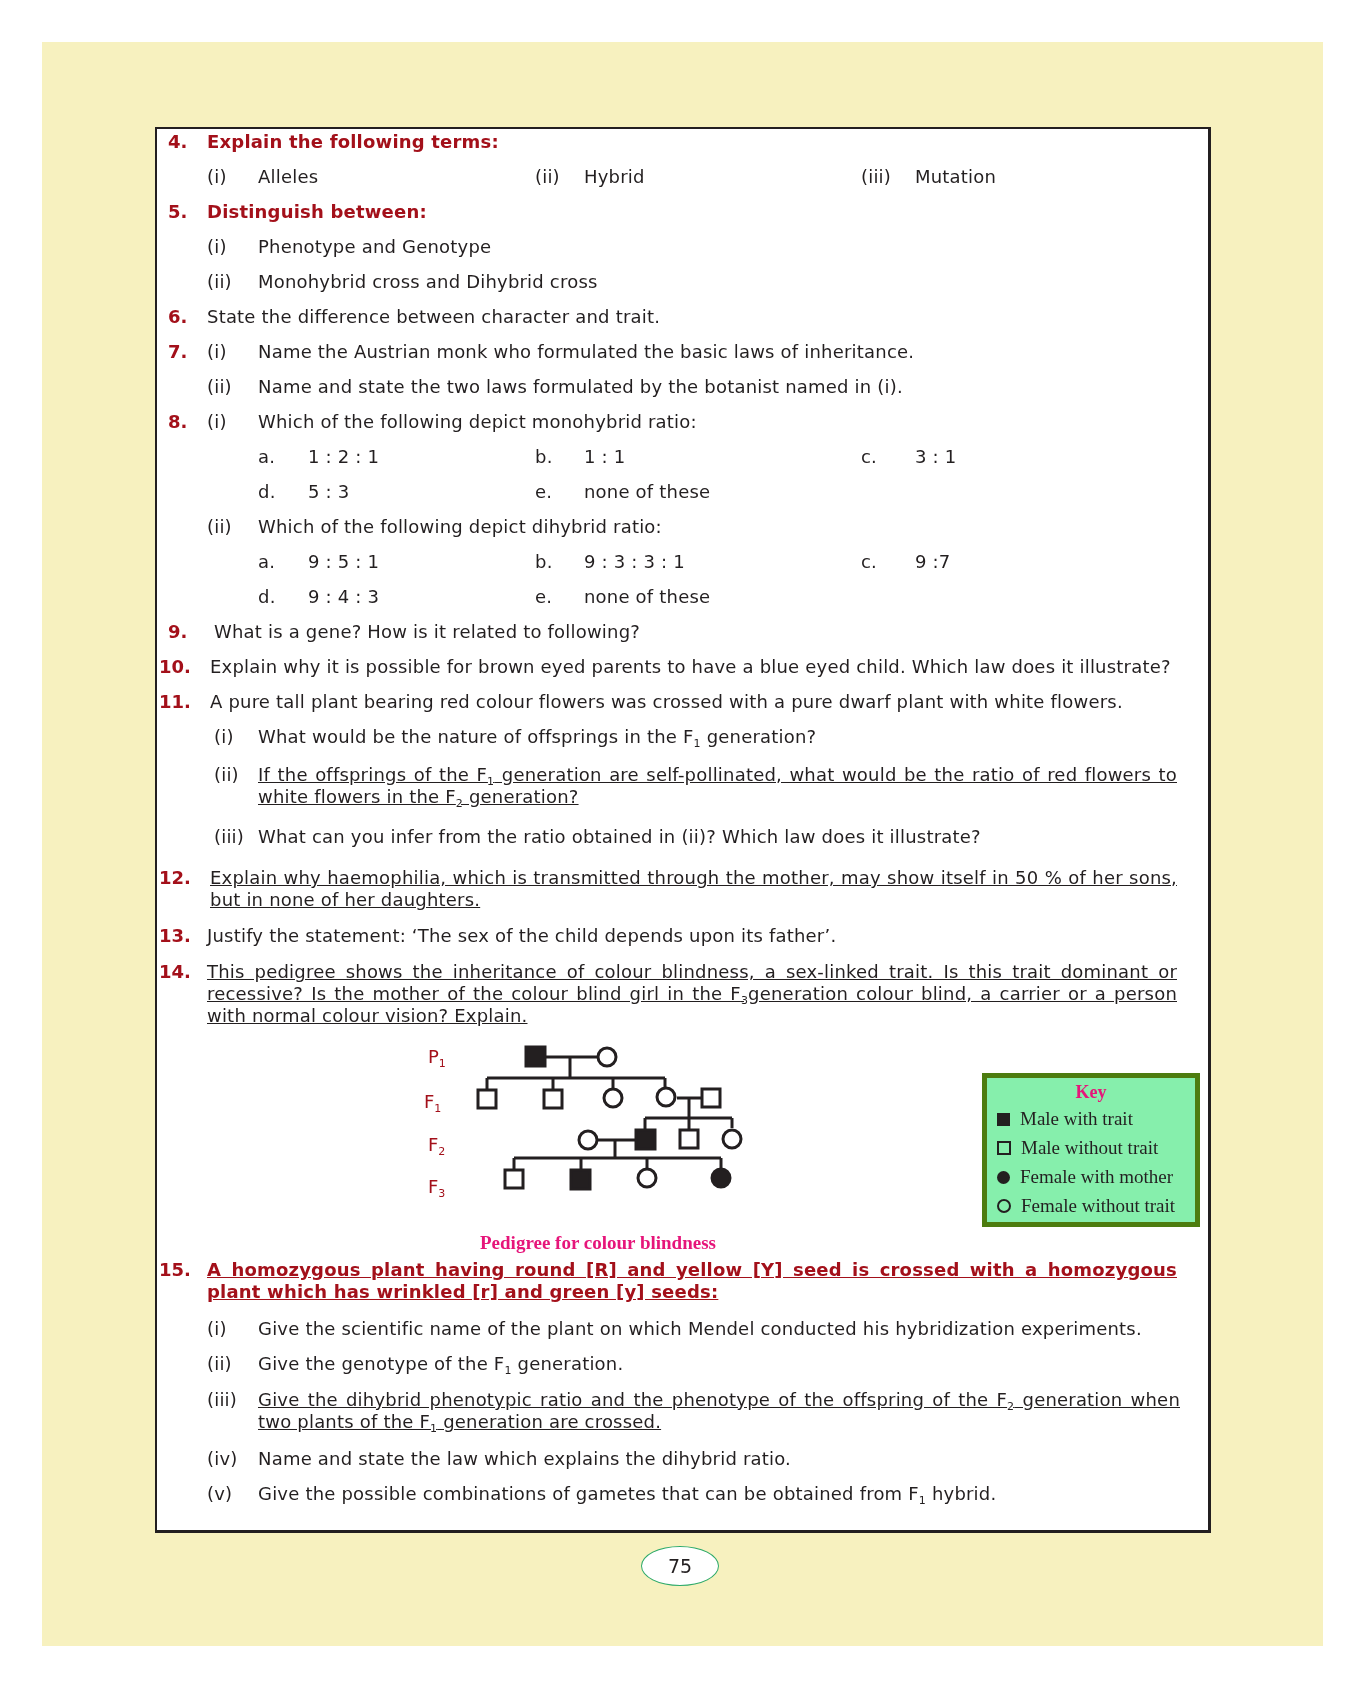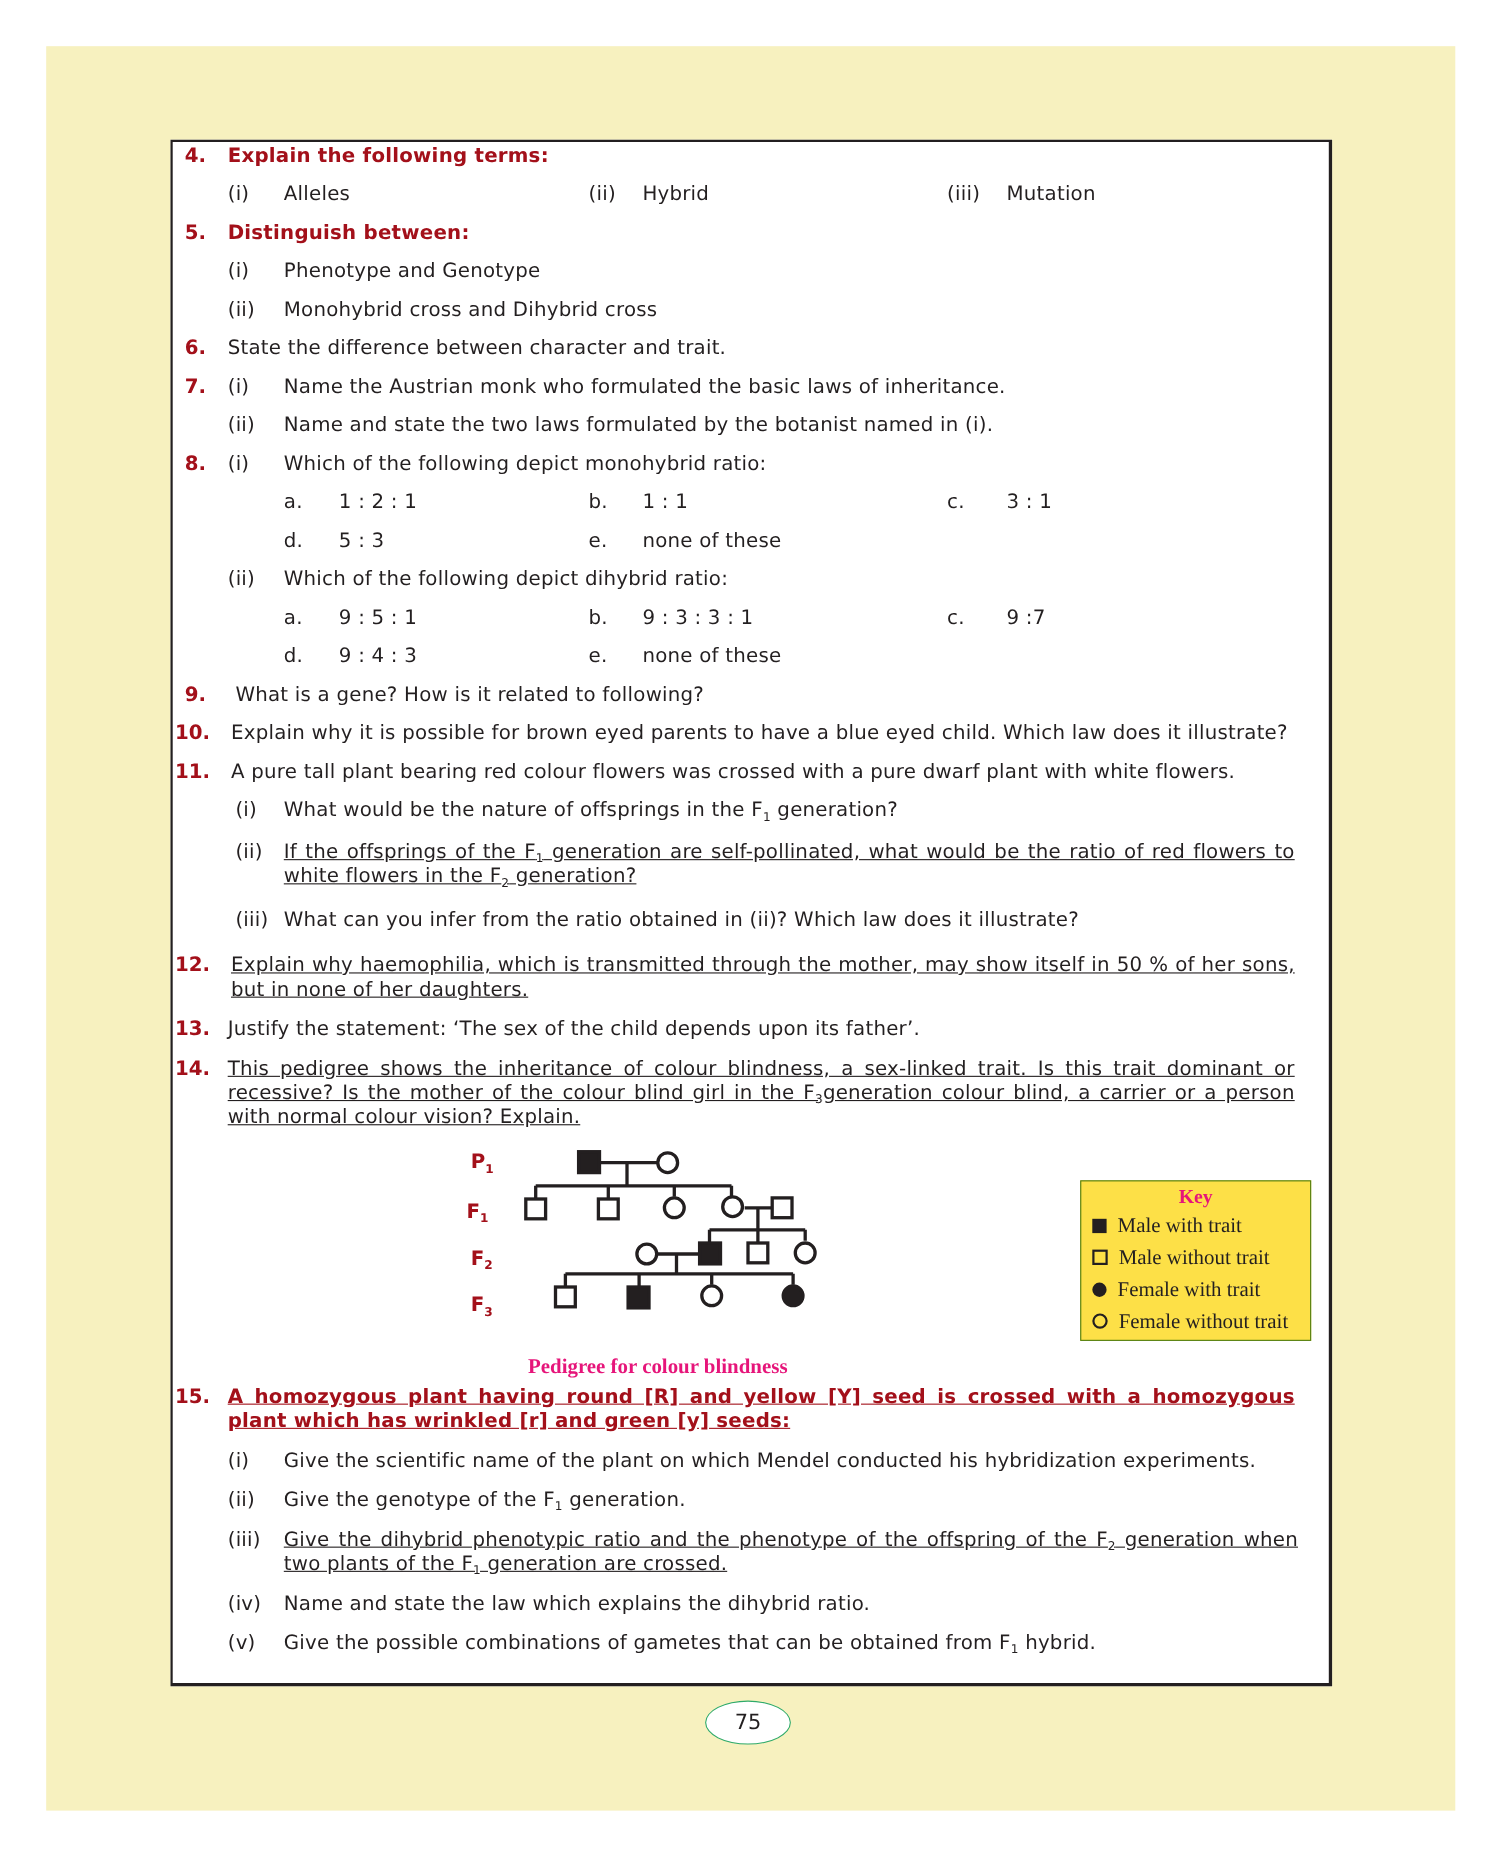--- a/index.html
+++ b/index.html
@@ -4,22 +4,22 @@
 <style>
   html,body{margin:0;padding:0;background:#ffffff;}
   body{width:1366px;height:1690px;position:relative;overflow:hidden;font-family:"DejaVu Sans","Liberation Sans",sans-serif;color:#231f20;}
   .page{position:absolute;left:42px;top:42px;width:1281px;height:1604px;background:#f7f1bf;}
   .box{position:absolute;left:155px;top:127px;width:1051px;height:1401px;background:#ffffff;border:2px solid #231f20;border-right-width:3px;border-bottom-width:3px;}
   .row{position:absolute;font-size:18px;line-height:22px;white-space:nowrap;letter-spacing:0.2px;}
   .num{position:absolute;font-weight:bold;color:#a3101a;font-size:18px;line-height:22px;}
   .red{color:#a3101a;font-weight:bold;}
   .wrap{white-space:normal;text-align:justify;text-decoration:underline;}
   sub{font-size:11px;vertical-align:-4px;line-height:0;}
-  .gen{position:absolute;color:#a3101a;font-weight:bold;font-size:18px;}
-  .key{position:absolute;left:982px;top:1073px;width:208px;height:144px;border:1px solid #4d7c0f;background:#fde047;font-family:"Liberation Serif","DejaVu Serif",serif;}
+  .gen{position:absolute;color:#a3101a;font-weight:normal;font-size:18px;}
+  .key{position:absolute;left:982px;top:1073px;width:208px;height:144px;border:5px solid #4d7c0f;background:#86efac;font-family:"Liberation Serif","DejaVu Serif",serif;}
   .key-title{position:absolute;left:0;right:0;top:4px;text-align:center;color:#e6157a;font-weight:bold;font-size:18px;}
   .key-item{position:absolute;left:10px;font-size:19px;white-space:nowrap;}
   .key-sym{display:inline-block;width:13px;height:13px;margin-right:10px;vertical-align:-1px;}
   .caption{position:absolute;left:480px;top:1232px;color:#e6157a;font-weight:bold;font-family:Liberation Serif, serif;font-size:19px;}
   .pagenum{position:absolute;left:641px;top:1546px;width:76px;height:38px;border:1.5px solid #2eaa6a;border-radius:50%;background:#fff;text-align:center;line-height:38px;font-size:19px;}
 </style>
 </head>
 <body>
 
 <div class="page"></div>
@@ -152,21 +152,21 @@
     <rect x="101" y="130" width="19" height="19" fill="#231f20"></rect>
     <circle cx="177" cy="138" r="9" fill="#fff"></circle>
     <circle cx="251" cy="138" r="9" fill="#231f20"></circle>
   </g>
 </svg>
 
 <div class="key">
   <div class="key-title">Key</div>
   <div class="key-item" style="top:30px"><span class="key-sym" style="background:#231f20"></span><span>Male with trait</span></div>
   <div class="key-item" style="top:59px"><span class="key-sym" style="border:2px solid #231f20;width:10px;height:10px"></span><span>Male without trait</span></div>
-  <div class="key-item" style="top:88px"><span class="key-sym" style="background:#231f20;border-radius:50%"></span><span>Female with trait</span></div>
+  <div class="key-item" style="top:88px"><span class="key-sym" style="background:#231f20;border-radius:50%"></span><span>Female with mother</span></div>
   <div class="key-item" style="top:117px"><span class="key-sym" style="border:2px solid #231f20;border-radius:50%;width:10px;height:10px"></span><span>Female without trait</span></div>
 </div>
 
 <div class="caption">Pedigree for colour blindness</div>
 
 <div class="num" style="left:159px;top:1259px">15.</div>
 <div class="row wrap red" style="left:207px;top:1259px;width:970px">A homozygous plant having round [R] and yellow [Y] seed is crossed with a homozygous plant which has wrinkled [r] and green [y] seeds:</div>
 <div class="row" style="left:207px;top:1318px">(i)</div>
 <div class="row" style="left:258px;top:1318px">Give the scientific name of the plant on which Mendel conducted his hybridization experiments.</div>
 <div class="row" style="left:207px;top:1353px">(ii)</div>

